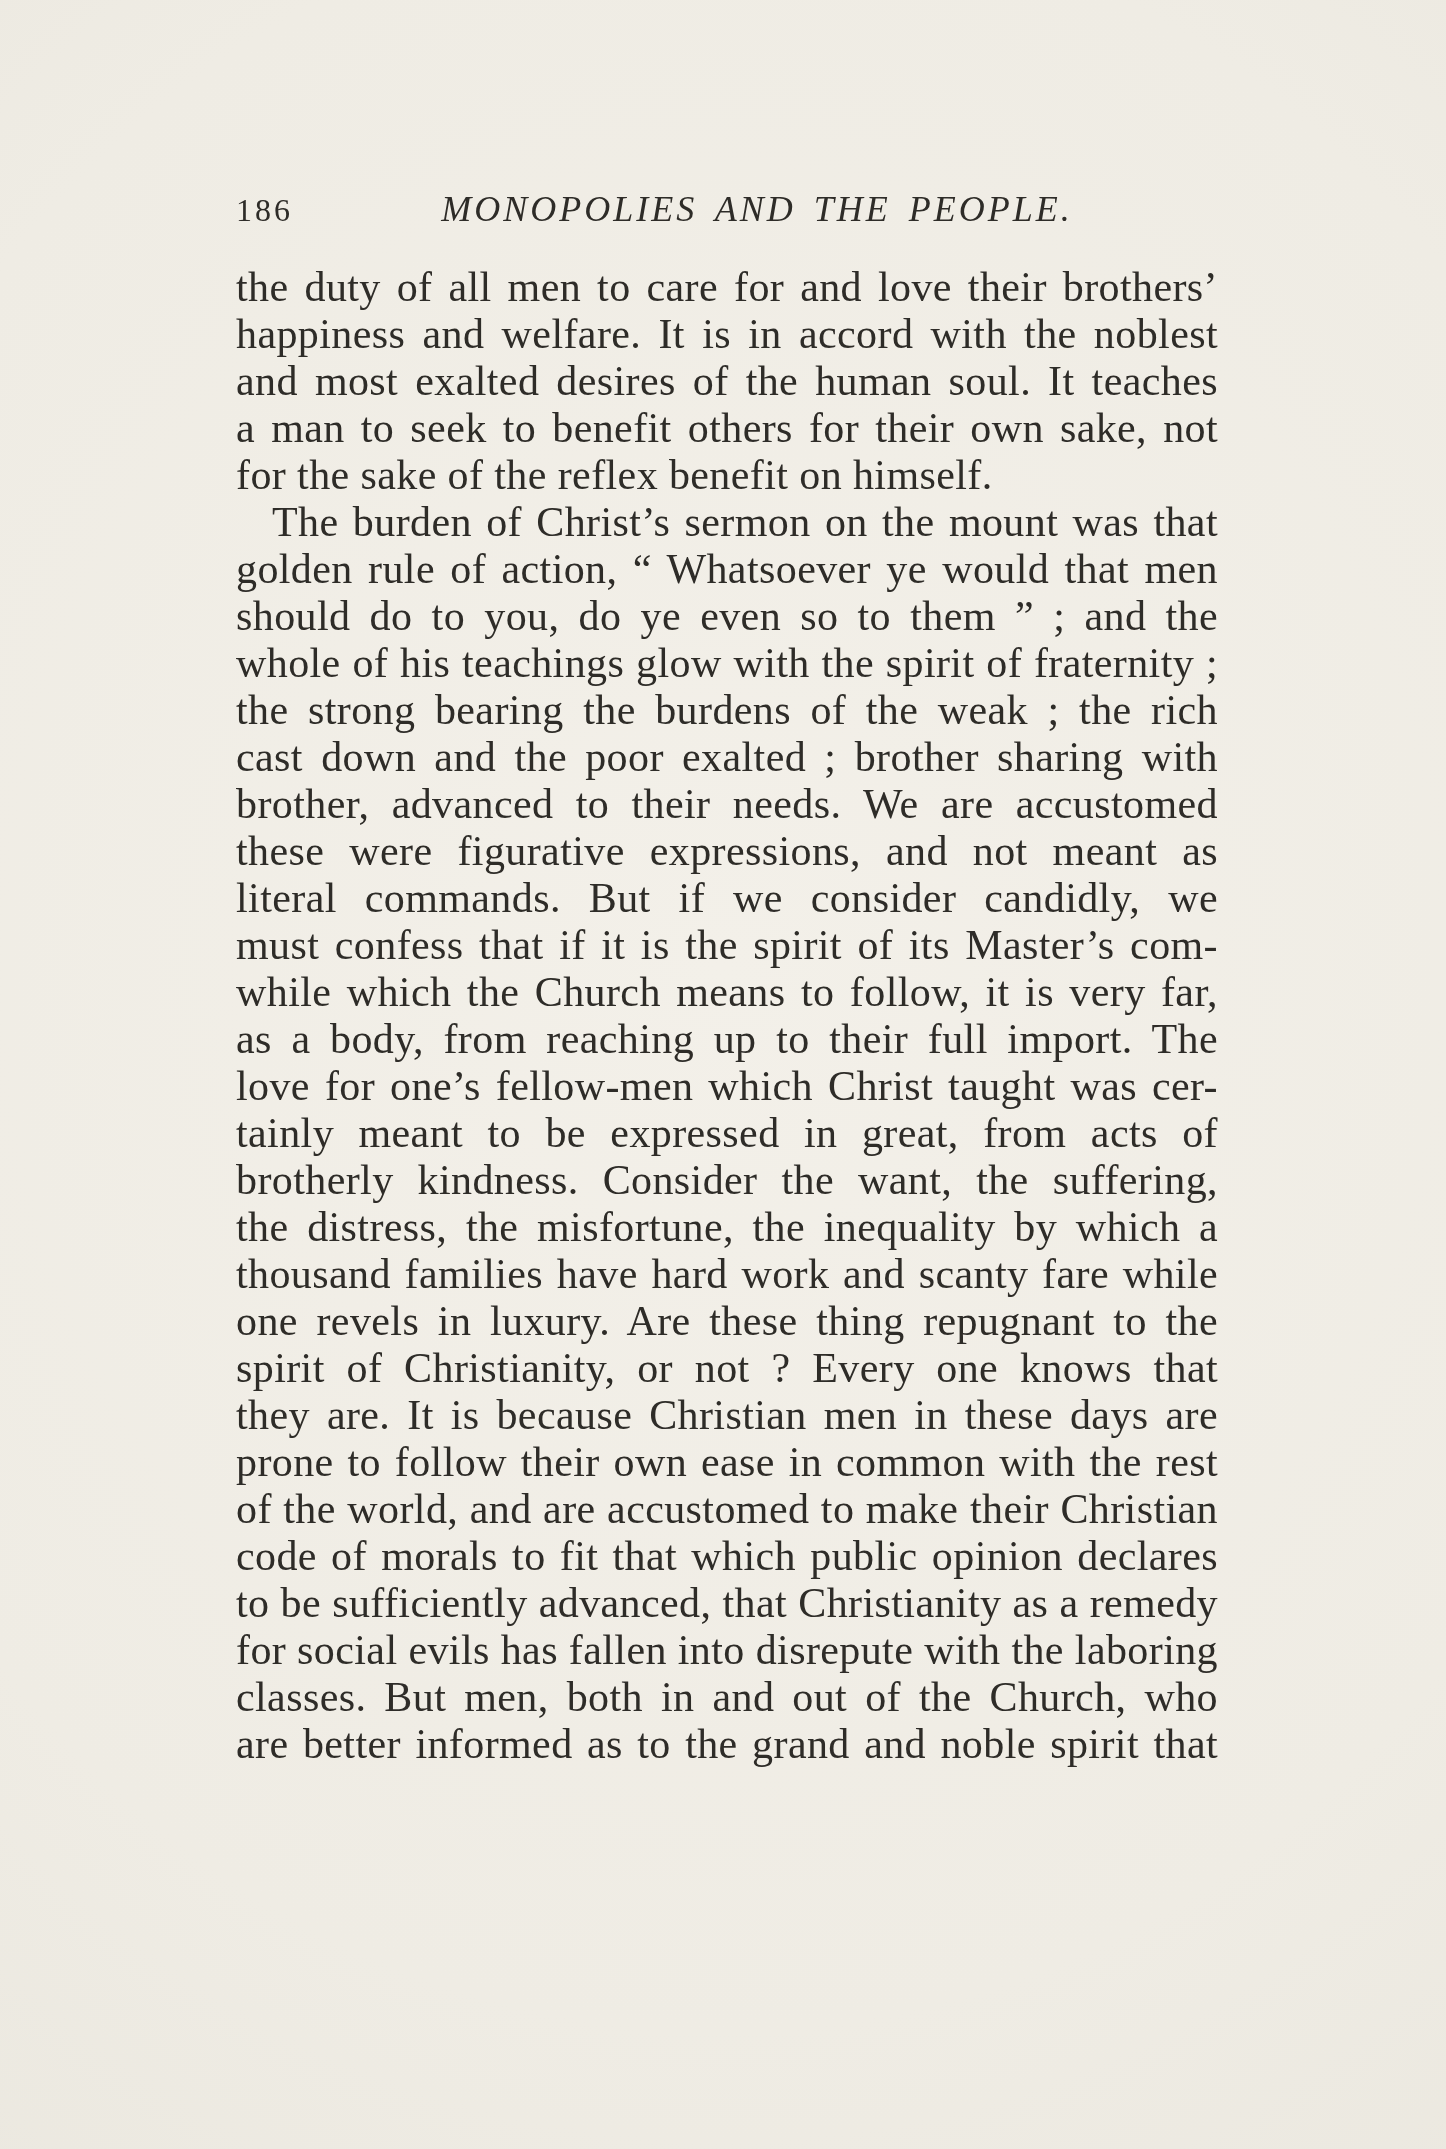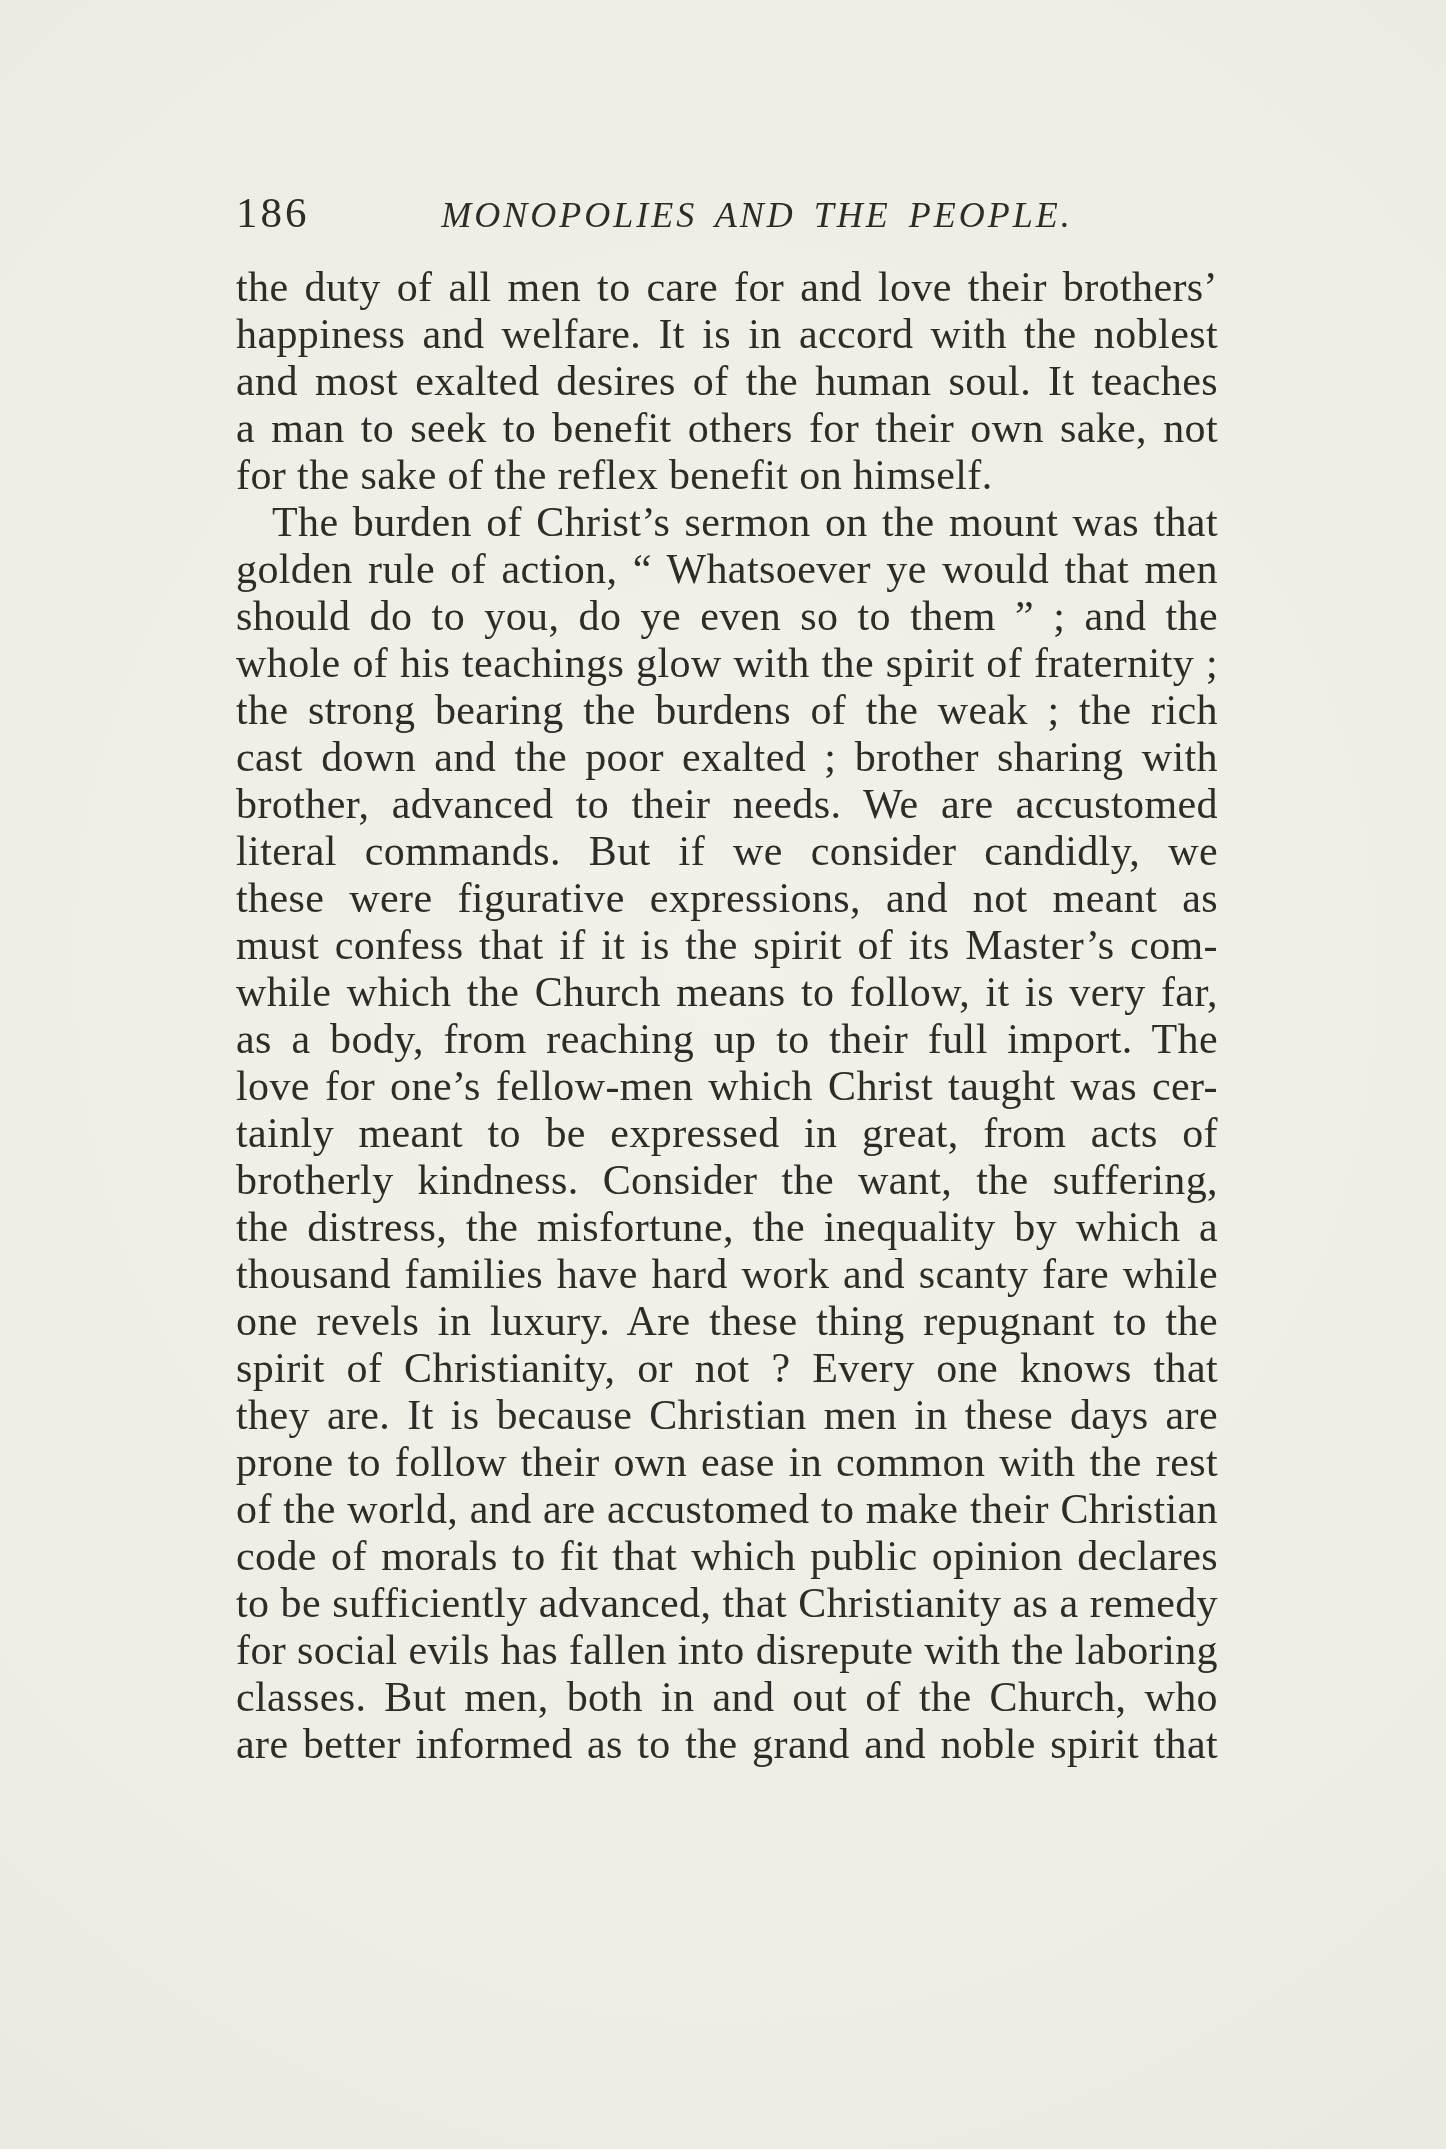--- a/index.html
+++ b/index.html
@@ -24,21 +24,21 @@
     top: 188px;
     width: 982px;
   }
   .header {
     display: flex;
     align-items: baseline;
     height: 50px;
     margin-bottom: 26px;
   }
   .page-number {
-    font-size: 43px;
+    font-size: 32px;
     letter-spacing: 3px;
     min-width: 120px;
   }
   .running-title {
     flex: 1;
     text-align: center;
     font-style: italic;
     font-size: 36px;
     letter-spacing: 3px;
     padding-right: 60px;
@@ -78,22 +78,22 @@
         <div class="line">and most exalted desires of the human soul.  It teaches</div>
         <div class="line">a man to seek to benefit others for their own sake, not</div>
         <div class="line para-end">for the sake of the reflex benefit on himself.</div>
         <div class="line indent">The burden of Christ’s sermon on the mount was that</div>
         <div class="line">golden rule of action, “ Whatsoever ye would that men</div>
         <div class="line">should do to you, do ye even so to them ” ; and the</div>
         <div class="line">whole of his teachings glow with the spirit of fraternity ;</div>
         <div class="line">the strong bearing the burdens of the weak ; the rich</div>
         <div class="line">cast down and the poor exalted ; brother sharing with</div>
         <div class="line">brother, advanced to their needs.  We are accustomed</div>
+        <div class="line">these were figurative expressions, and not meant as</div>
         <div class="line">literal commands.  But if we consider candidly, we</div>
-        <div class="line">these were figurative expressions, and not meant as</div>
         <div class="line">must confess that if it is the spirit of its Master’s com-</div>
         <div class="line">while which the Church means to follow, it is very far,</div>
         <div class="line">as a body, from reaching up to their full import.  The</div>
         <div class="line">love for one’s fellow-men which Christ taught was cer-</div>
         <div class="line">tainly meant to be expressed in great, from acts of</div>
         <div class="line">brotherly kindness.  Consider the want, the suffering,</div>
         <div class="line">the distress, the misfortune, the inequality by which a</div>
         <div class="line">thousand families have hard work and scanty fare while</div>
         <div class="line">one revels in luxury.  Are these thing repugnant to the</div>
         <div class="line">spirit of Christianity, or not ?  Every one knows that</div>

